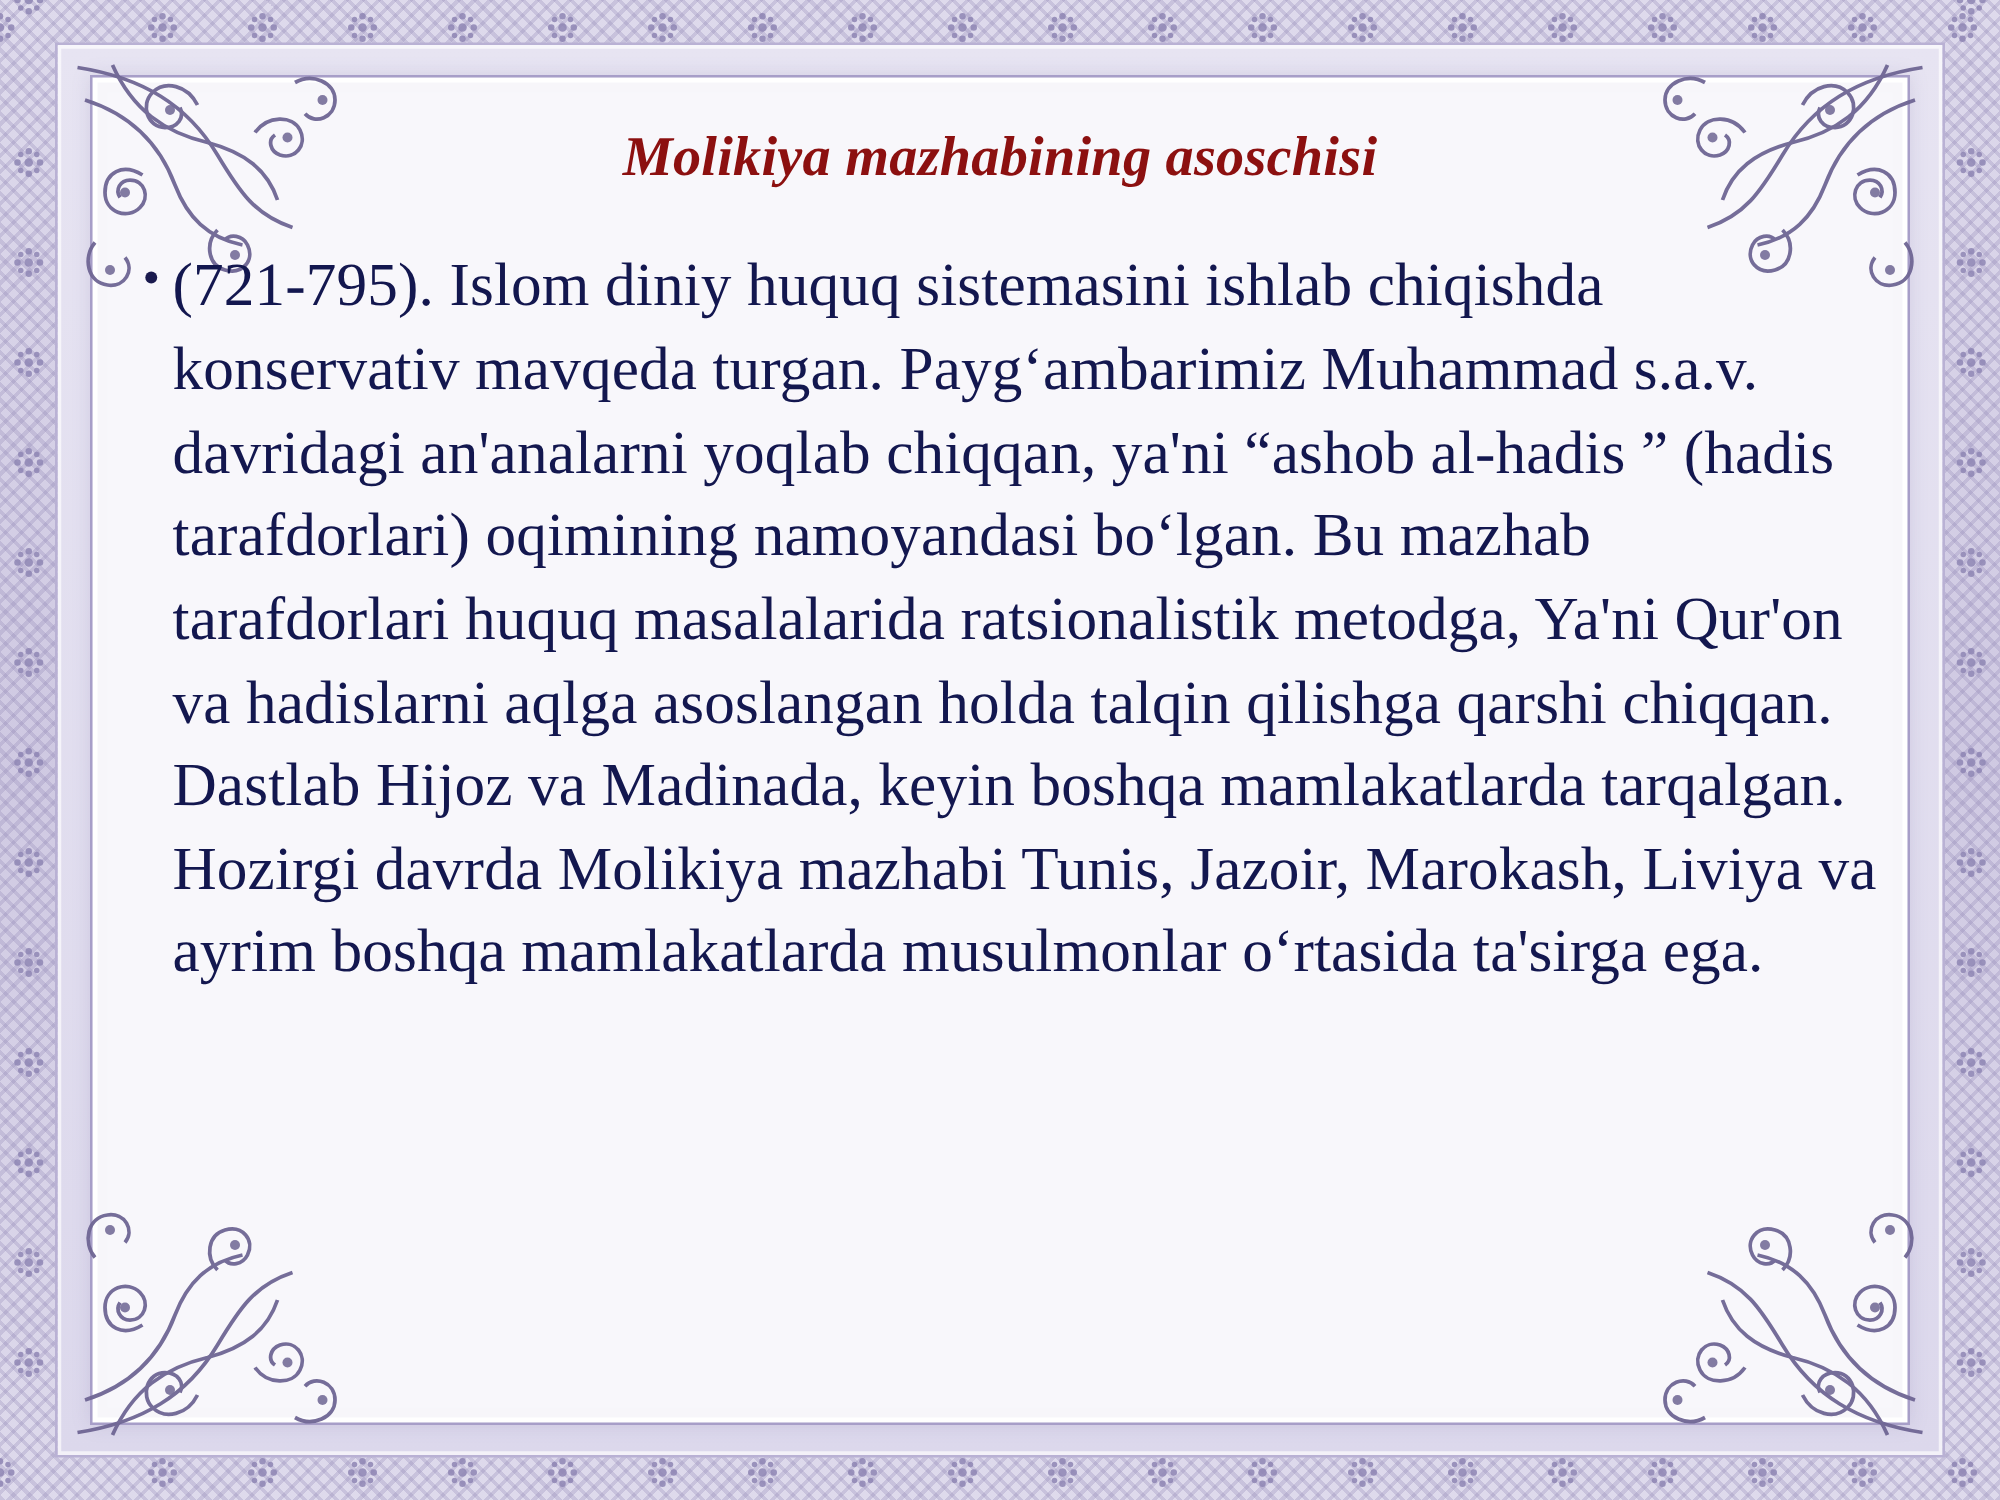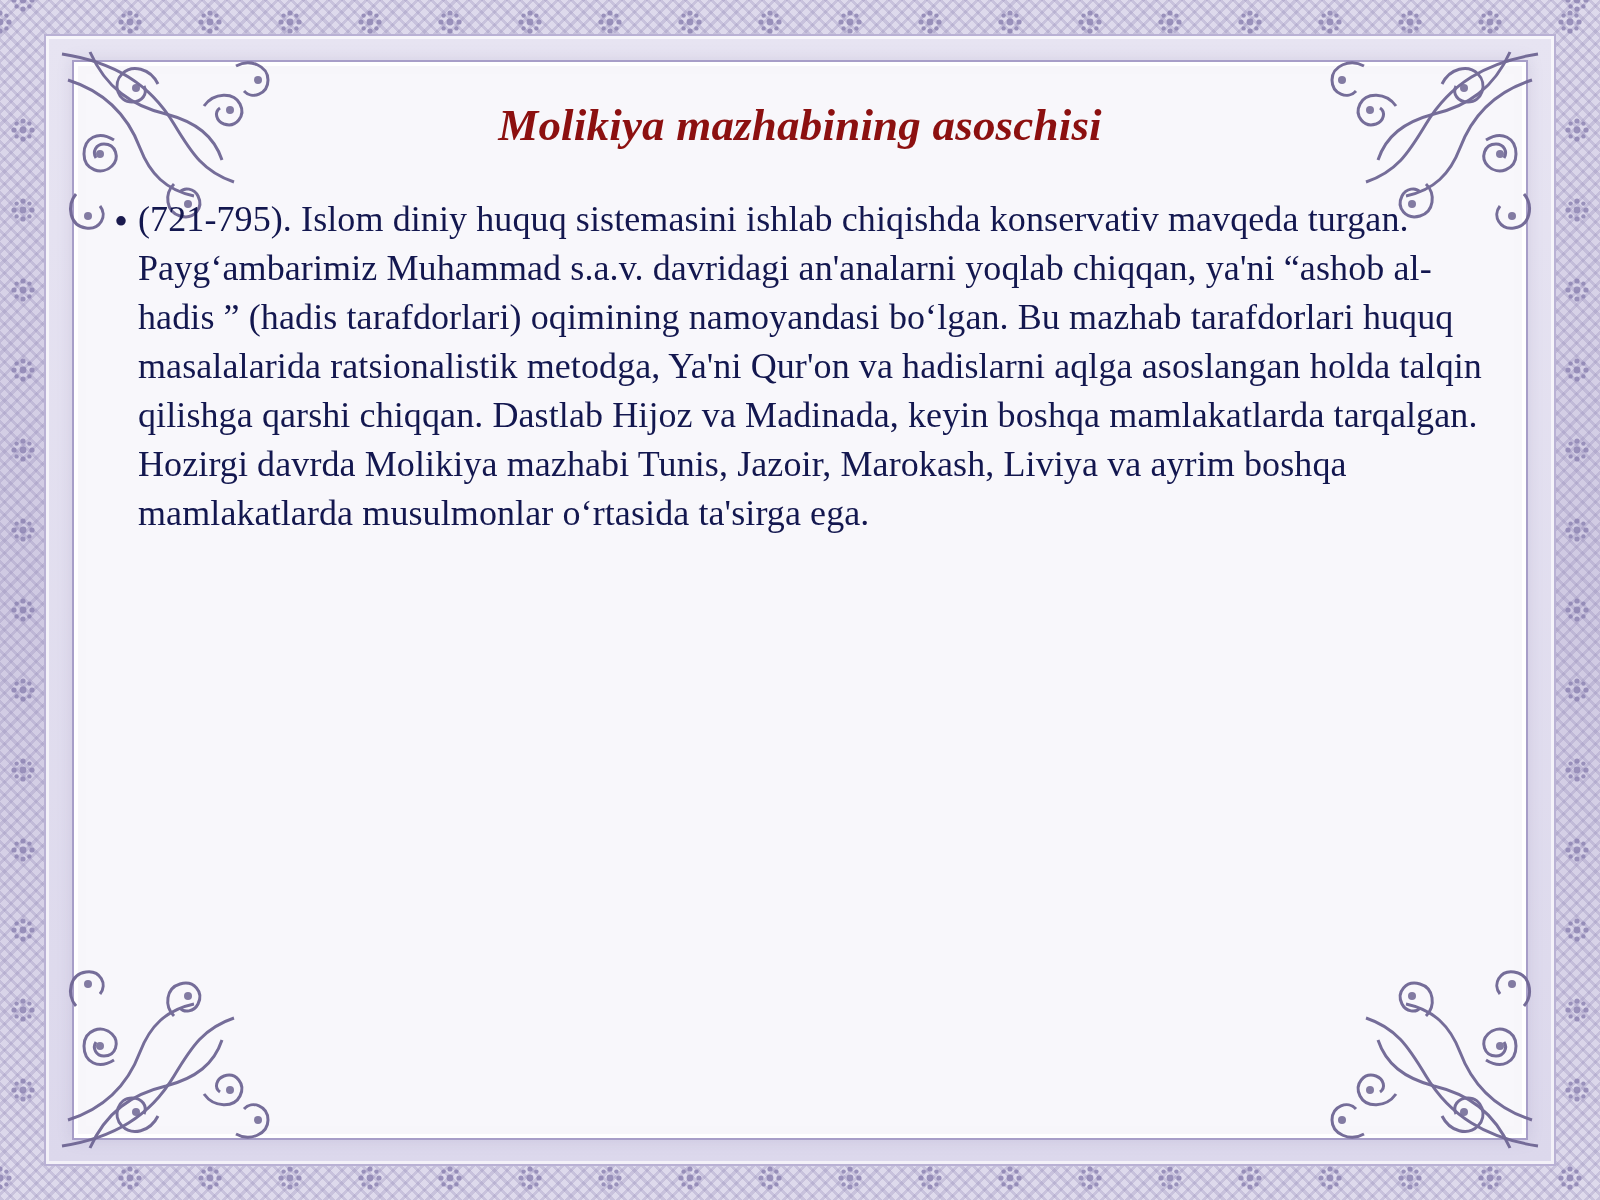--- a/index.html
+++ b/index.html
@@ -98,21 +98,21 @@
     width: 34px;
     color: #1a1a4e;
     font-size: 40px;
     line-height: 54px;
     text-align: center;
   }
   .body-text {
     flex: 1 1 auto;
     color: #13174f;
     font-family: "Liberation Serif", serif;
-    font-size: 36px;
+    font-size: 49px;
     line-height: 1.36;
     text-align: left;
     letter-spacing: 0.1px;
   }
 </style>
 </head>
 <body>
 
 <div class="slide">
 

